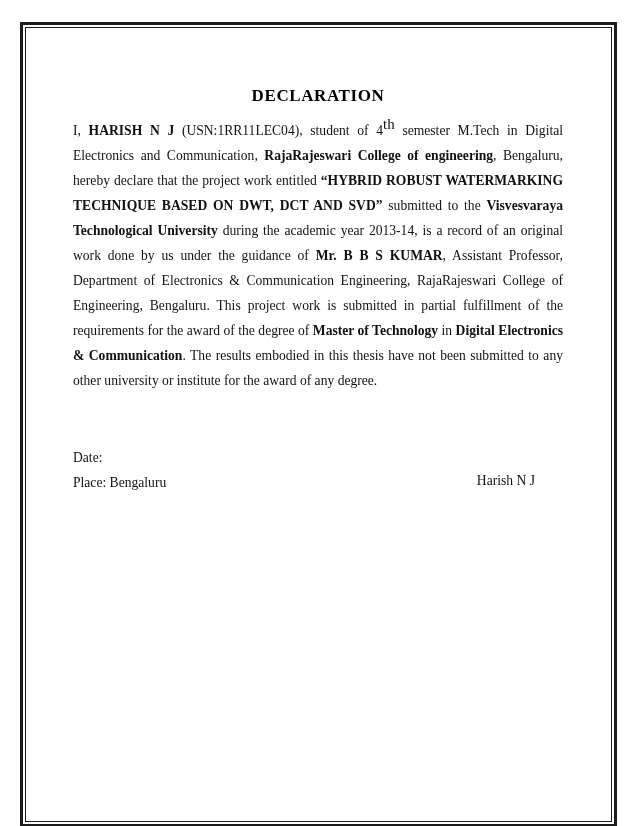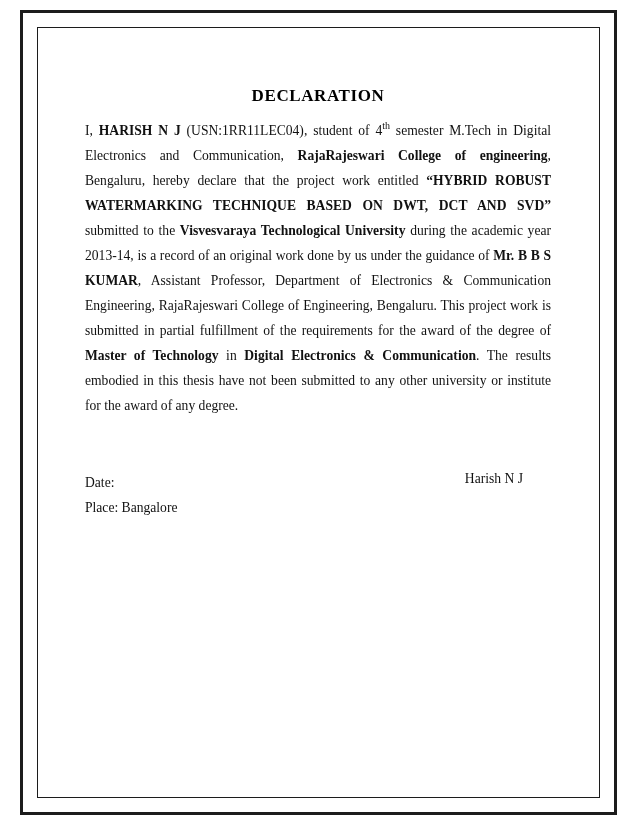--- a/index.html
+++ b/index.html
@@ -17,26 +17,26 @@
   .sheet {
     position: absolute;
     left: 0; top: 0;
     width: 638px;
     height: 826px;
     background: #ffffff;
   }
   .border-outer {
     position: absolute;
     left: 20px;
-    top: 10px;
+    top: 22px;
     width: 597px;
     height: 805px;
     border: 3px solid #1c1c1c;
     box-sizing: border-box;
-    padding: 14px;
+    padding: 2px;
   }
   .border-inner {
     width: 100%;
     height: 100%;
     border: 1px solid #1c1c1c;
     box-sizing: border-box;
     position: relative;
   }
   .content {
     box-sizing: border-box;
@@ -53,29 +53,29 @@
     color: #000000;
   }
   p.body-text {
     margin: 0;
     font-size: 13.6px;
     line-height: 25px;
     text-align: justify;
     color: #111111;
   }
   p.body-text sup {
-    font-size: 10px;
+    font-size: 15px;
     line-height: 0;
     margin-top: 17px;
   }
   .footer-row {
     margin-top: 52px;
     display: flex;
     justify-content: space-between;
-    align-items: flex-start;
+    align-items: flex-end;
   }
   .left-block {
     font-size: 13.6px;
     line-height: 25px;
   }
   .right-block {
     font-size: 13.6px;
     line-height: 29px;
     text-align: center;
     margin-right: 28px;
@@ -90,21 +90,21 @@
     <div class="border-inner">
       <div class="content">
 
         <h1 class="page-title">DECLARATION</h1>
 
         <p class="body-text"><span>I,  </span><span style="font-weight: bold;">HARISH N J </span><span>(USN:1RR11LEC04), student of 4</span><sup>th</sup><span> semester M.Tech in Digital Electronics and Communication, </span><span style="font-weight: bold;">RajaRajeswari College of engineering</span><span>, Bengaluru, hereby declare that the project work entitled </span><span style="font-weight: bold;">“HYBRID ROBUST WATERMARKING TECHNIQUE BASED ON DWT, DCT AND SVD”</span><span> submitted to the </span><span style="font-weight: bold;">Visvesvaraya Technological University</span><span> during the academic year 2013-14, is a record of an original work done by us under the guidance of </span><span style="font-weight: bold;">Mr. B B S KUMAR</span><span>, Assistant Professor, Department  of Electronics &amp; Communication Engineering, RajaRajeswari  College of Engineering, Bengaluru. This project work is submitted in partial fulfillment of the requirements for the award of the degree of </span><span style="font-weight: bold;">Master of Technology</span><span> in </span><span style="font-weight: bold;">Digital Electronics &amp; Communication</span><span>. The results embodied in this thesis have not been submitted to any other university or institute for the award of any degree.</span></p>
 
         <div class="footer-row">
           <div class="left-block">
             <div>Date:</div>
-            <div>Place: Bangalore</div>
+            <div>Place: Bengaluru</div>
           </div>
           <div class="right-block">
             <div>Harish N J</div>
           </div>
         </div>
 
       </div>
     </div>
   </div>
 </div>

